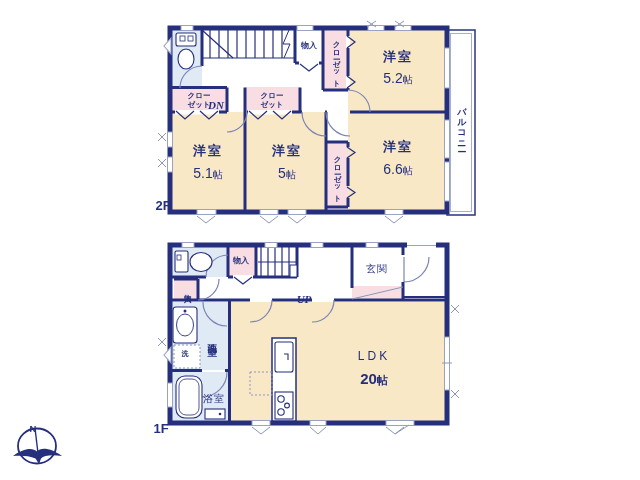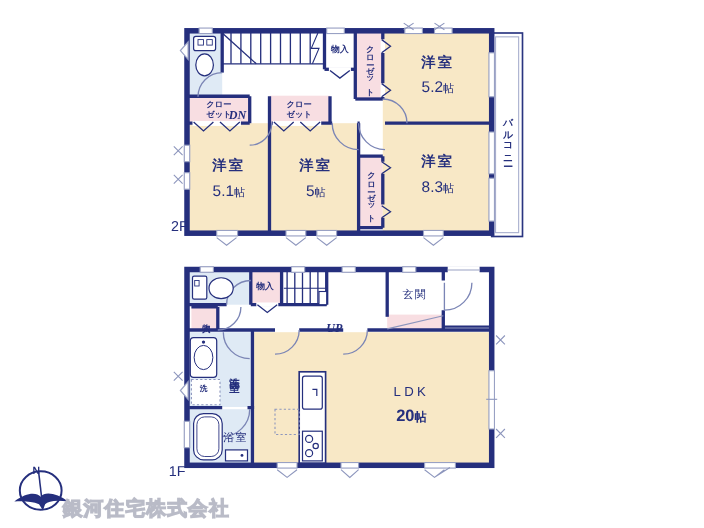--- a/index.html
+++ b/index.html
@@ -15,21 +15,21 @@
   .ldk-size{font-size:15px;font-weight:bold;}
   .ldk-size .unit{font-size:11px;}
   .small{font-size:8px;font-weight:bold;}
   .tiny{font-size:7px;font-weight:bold;}
   .mid{font-size:10px;font-weight:normal;letter-spacing:1px;}
   .closet2{font-size:7.5px;font-weight:bold;width:27px;white-space:normal;word-break:break-all;line-height:1.25;}
   .vtext{writing-mode:vertical-rl;text-orientation:upright;font-size:7.5px;font-weight:bold;letter-spacing:1px;}
   .vtext-md{writing-mode:vertical-rl;text-orientation:upright;font-size:9px;font-weight:bold;letter-spacing:1px;}
   .vtext-lg{writing-mode:vertical-rl;text-orientation:upright;font-size:9.5px;font-weight:bold;letter-spacing:2px;}
   .dir{font-family:"Liberation Serif",serif;font-style:italic;font-weight:bold;font-size:11px;margin-top:40px;}
-  .floor-label{font-size:13px;font-weight:normal;}
+  .floor-label{font-size:13px;font-weight:bold;}
   .compass-n{font-size:9.5px;font-weight:bold;}
   .watermark{position:absolute;left:57px;top:450px;transform:none;font-size:18px;font-weight:bold;
              letter-spacing:1px;color:#e4e5eb;-webkit-text-stroke:1px #b9bbc7;
              text-shadow:0 0 1px #b9bbc7;white-space:nowrap;}
 </style>
 </head>
 <body>
 
 <div class="canvas">
 
@@ -250,21 +250,21 @@
 <div class="lbl room-name" style="left:398px;top:57px">洋室</div>
 <div class="lbl room-size" style="left:398px;top:79px"><span>5.2</span><span class="unit">帖</span></div>
 
 <div class="lbl room-name" style="left:208px;top:151px">洋室</div>
 <div class="lbl room-size" style="left:208px;top:174px"><span>5.1</span><span class="unit">帖</span></div>
 
 <div class="lbl room-name" style="left:287px;top:151px">洋室</div>
 <div class="lbl room-size" style="left:287px;top:174px"><span>5</span><span class="unit">帖</span></div>
 
 <div class="lbl room-name" style="left:398px;top:147px">洋室</div>
-<div class="lbl room-size" style="left:398px;top:170px"><span>8.3</span><span class="unit">帖</span></div>
+<div class="lbl room-size" style="left:398px;top:170px"><span>6.6</span><span class="unit">帖</span></div>
 
 <div class="lbl vtext-md" style="left:461px;top:124px">バルコニー</div>
 <div class="lbl vtext" style="left:336px;top:60px">クローゼット</div>
 <div class="lbl vtext" style="left:337px;top:175px">クローゼット</div>
 <div class="lbl closet2" style="left:199px;top:100px">クローゼット</div>
 <div class="lbl closet2" style="left:272px;top:100px">クローゼット</div>
 <div class="lbl small" style="left:309px;top:46px">物入</div>
 <div class="lbl dir" style="left:216px;top:65px">DN</div>
 <div class="lbl floor-label" style="left:163px;top:206px">2F</div>
 
@@ -274,15 +274,14 @@
 <div class="lbl mid" style="left:377px;top:268px">玄関</div>
 <div class="lbl small" style="left:241px;top:261px">物入</div>
 <div class="lbl vtext" style="left:187px;top:289px">物入</div>
 <div class="lbl dir" style="left:304px;top:259px">UP</div>
 <div class="lbl vtext-lg" style="left:212px;top:338px">洗面室</div>
 <div class="lbl tiny" style="left:185px;top:354px">洗</div>
 <div class="lbl mid" style="left:214px;top:398px">浴室</div>
 <div class="lbl floor-label" style="left:161px;top:429px">1F</div>
 
 <div class="lbl compass-n" style="left:33px;top:429px">N</div>
-<div class="watermark">銀河住宅株式会社</div>
 
 </div>
 
 </body></html>

